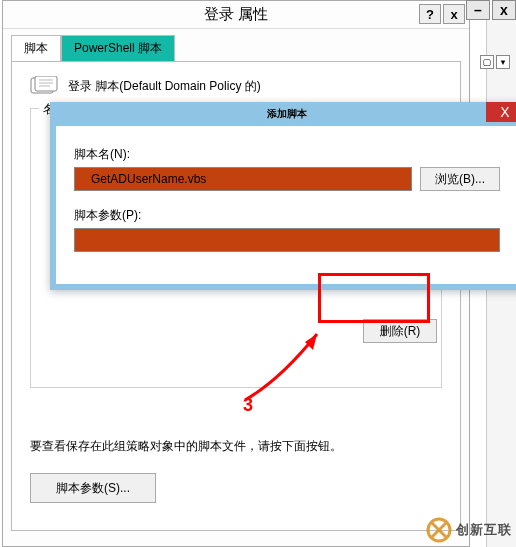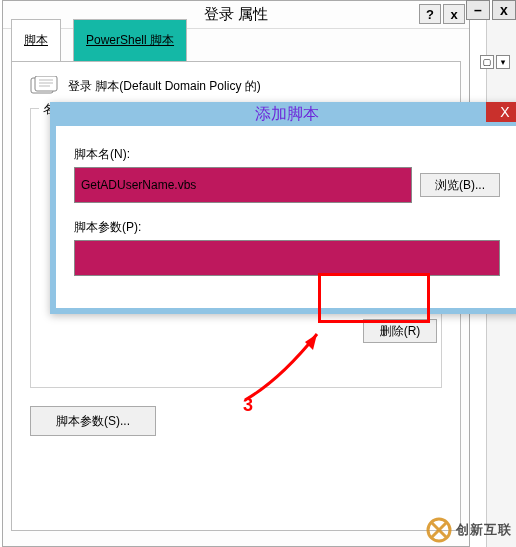--- a/index.html
+++ b/index.html
@@ -108,27 +108,26 @@
       padding: 8px;
     }
     
     .tab-strip {
       display: flex;
       align-items: flex-end;
       position: relative;
       height: 24px;
     }
     .tab {
-      padding: 12px 12px;
+      padding: 4px 12px;
       border: 1px solid #bbb;
       border-bottom: none;
       background: #fdfdfd;
-      margin-right: 12px;
+      margin-right: 0;
       font-size: 12px;
-      text-decoration: underline;
     }
     .tab.active {
       background: #fff;
       position: relative;
       z-index: 3;
     }
     .tab.inactive {
       background: #14b8a6;
     }
     .tab-content {
@@ -207,22 +206,23 @@
     .add-titlebar {
       height: 24px;
       background: #90c4e4;
       display: flex;
       align-items: center;
       justify-content: center;
       position: relative;
       margin: -6px -6px 0 -6px;
     }
     .add-titlebar .title-text {
-      font-size: 16px;
-      color: #6d28d9;
+      font-size: 10px;
+      color: #000000;
+      font-weight: bold;
     }
     .add-titlebar .close-btn {
       position: absolute;
       right: 0;
       top: 0;
       width: 38px;
       height: 20px;
       background: #c9302c;
       color: #fff;
       font-size: 14px;
@@ -239,24 +239,24 @@
       margin-bottom: 4px;
     }
     .form-row {
       display: flex;
       align-items: center;
       gap: 8px;
       margin-bottom: 16px;
     }
     .text-input {
       flex: 1;
-      height: 36px;
+      height: 24px;
       border: 1px solid #888;
-      padding: 2px 6px;
-      background: #be185d;
+      padding: 2px 16px;
+      background: #c2410c;
       font-size: 12px;
     }
     .browse-btn {
       width: 80px;
       height: 24px;
       border: 1px solid #aaa;
       background: #f0f0f0;
       display: flex;
       align-items: center;
       justify-content: center;
@@ -365,20 +365,21 @@
           </svg>
         </span>
         <span>登录 脚本(Default Domain Policy 的)</span>
       </div>
 
       <div class="groupbox">
         <span class="groupbox-title">名</span>
         <div class="side-btn" style="top:210px;">删除(R)</div>
       </div>
 
+      <div class="hint-text">要查看保存在此组策略对象中的脚本文件，请按下面按钮。</div>
       <div class="show-files-btn">脚本参数(S)...</div>
     </div>
   </div>
 </div>
 
 <div class="add-dialog">
   <div class="add-titlebar">
     <span class="title-text">添加脚本</span>
     <div class="close-btn">X</div>
   </div>

